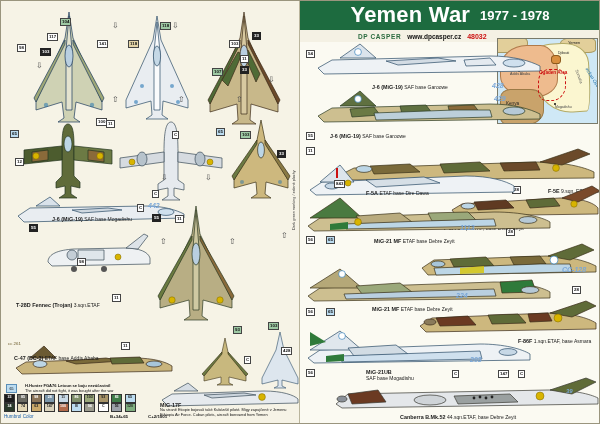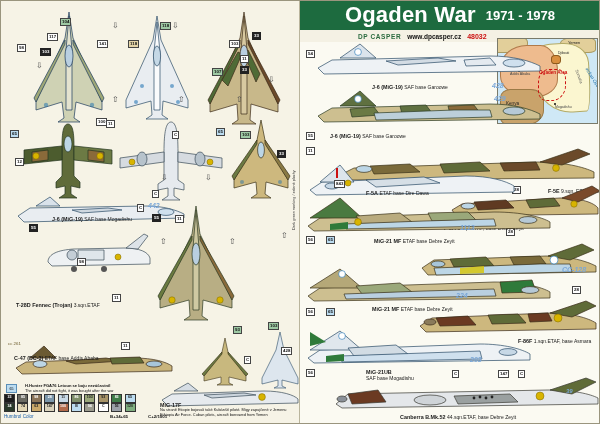--- a/index.html
+++ b/index.html
@@ -88,22 +88,22 @@
 </head>
 <body>
 
 <div id="sheet">
 
   <div class="leftpanel"></div>
   <div class="rightpanel"></div>
 
   <div class="hdr">
     <div class="hdr-in">
-      <span class="hdr-title">Ogaden War</span>
-      <span class="hdr-years">1971 - 1978</span>
+      <span class="hdr-title">Yemen War</span>
+      <span class="hdr-years">1977 - 1978</span>
     </div>
   </div>
   <div class="brandbar">
     <span class="brand">DP CASPER</span>
     <span class="brand-url">www.dpcasper.cz</span>
     <span class="brand-code">48032</span>
   </div>
 
   <div class="map">
     <div class="m-sud"></div>

